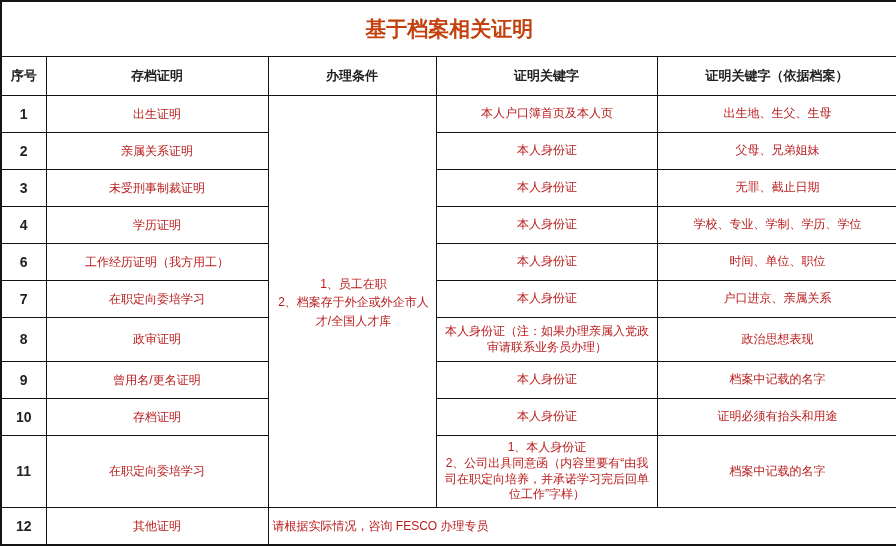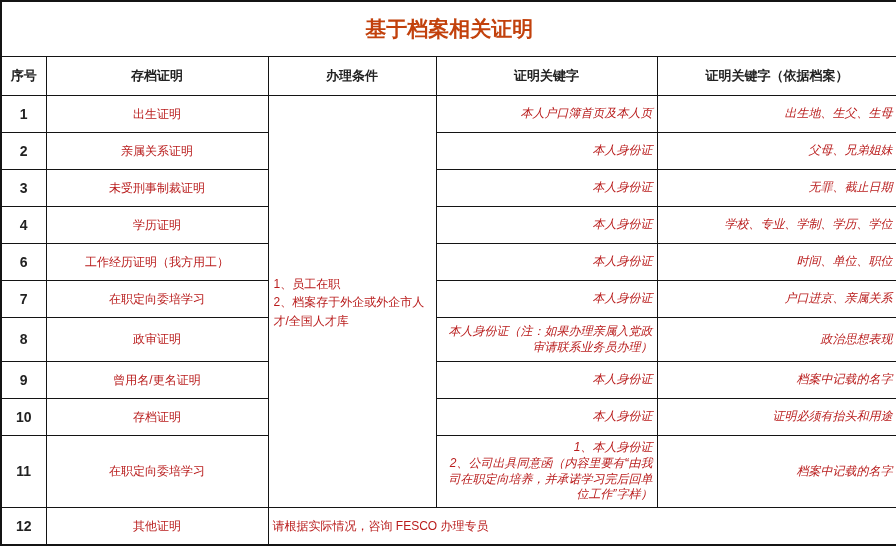--- a/index.html
+++ b/index.html
@@ -59,30 +59,29 @@
   td.no-cell {
     text-align: center;
     font-weight: bold;
     font-size: 14px;
     color: #222222;
   }
   td.item-cell {
     text-align: center;
   }
   td.cond-cell {
-    text-align: left;
+    text-align: center;
     vertical-align: middle;
     line-height: 1.55;
     padding: 2px 2px 0 5px;
   }
   td.mat-cell, td.key-cell {
-    text-align: right;
+    text-align: center;
     padding-left: 5px;
     line-height: 1.3;
-    font-style: italic;
   }
   td.note-cell {
     text-align: left;
   }
 </style>
 </head>
 <body>
 
 <table class="cert-table">
   <colgroup>

